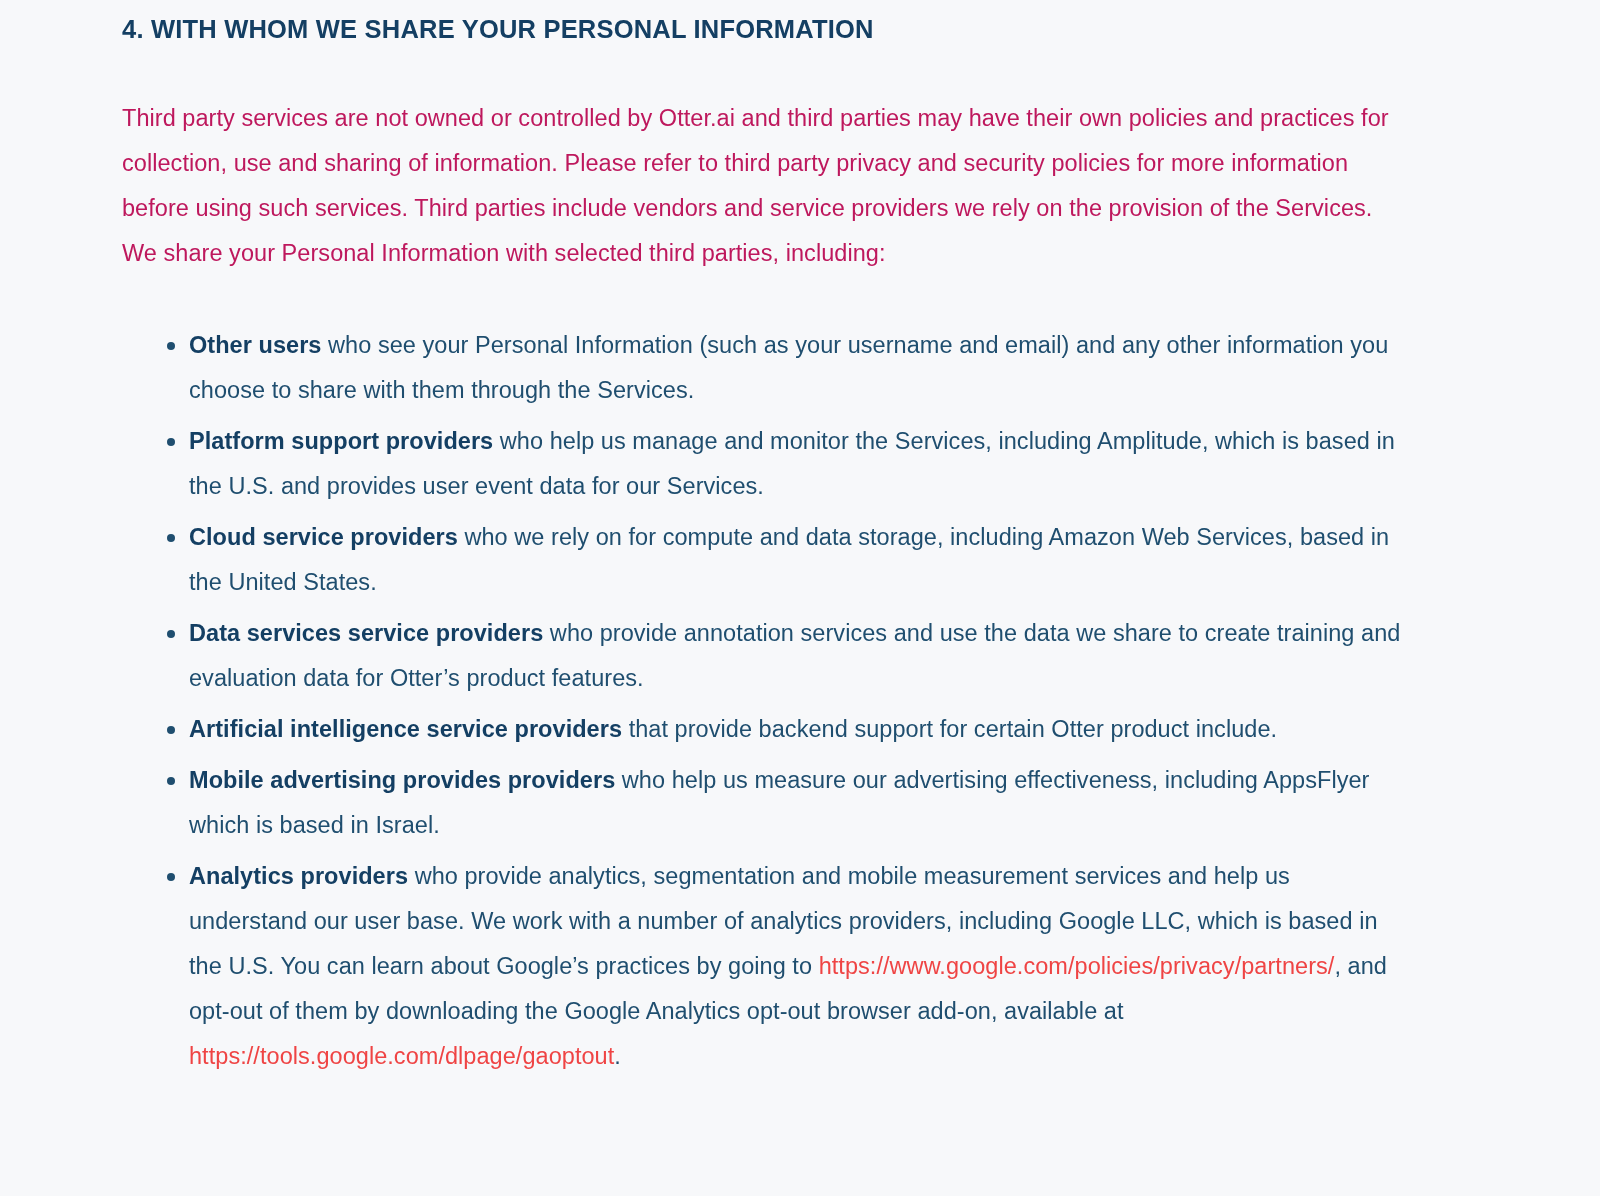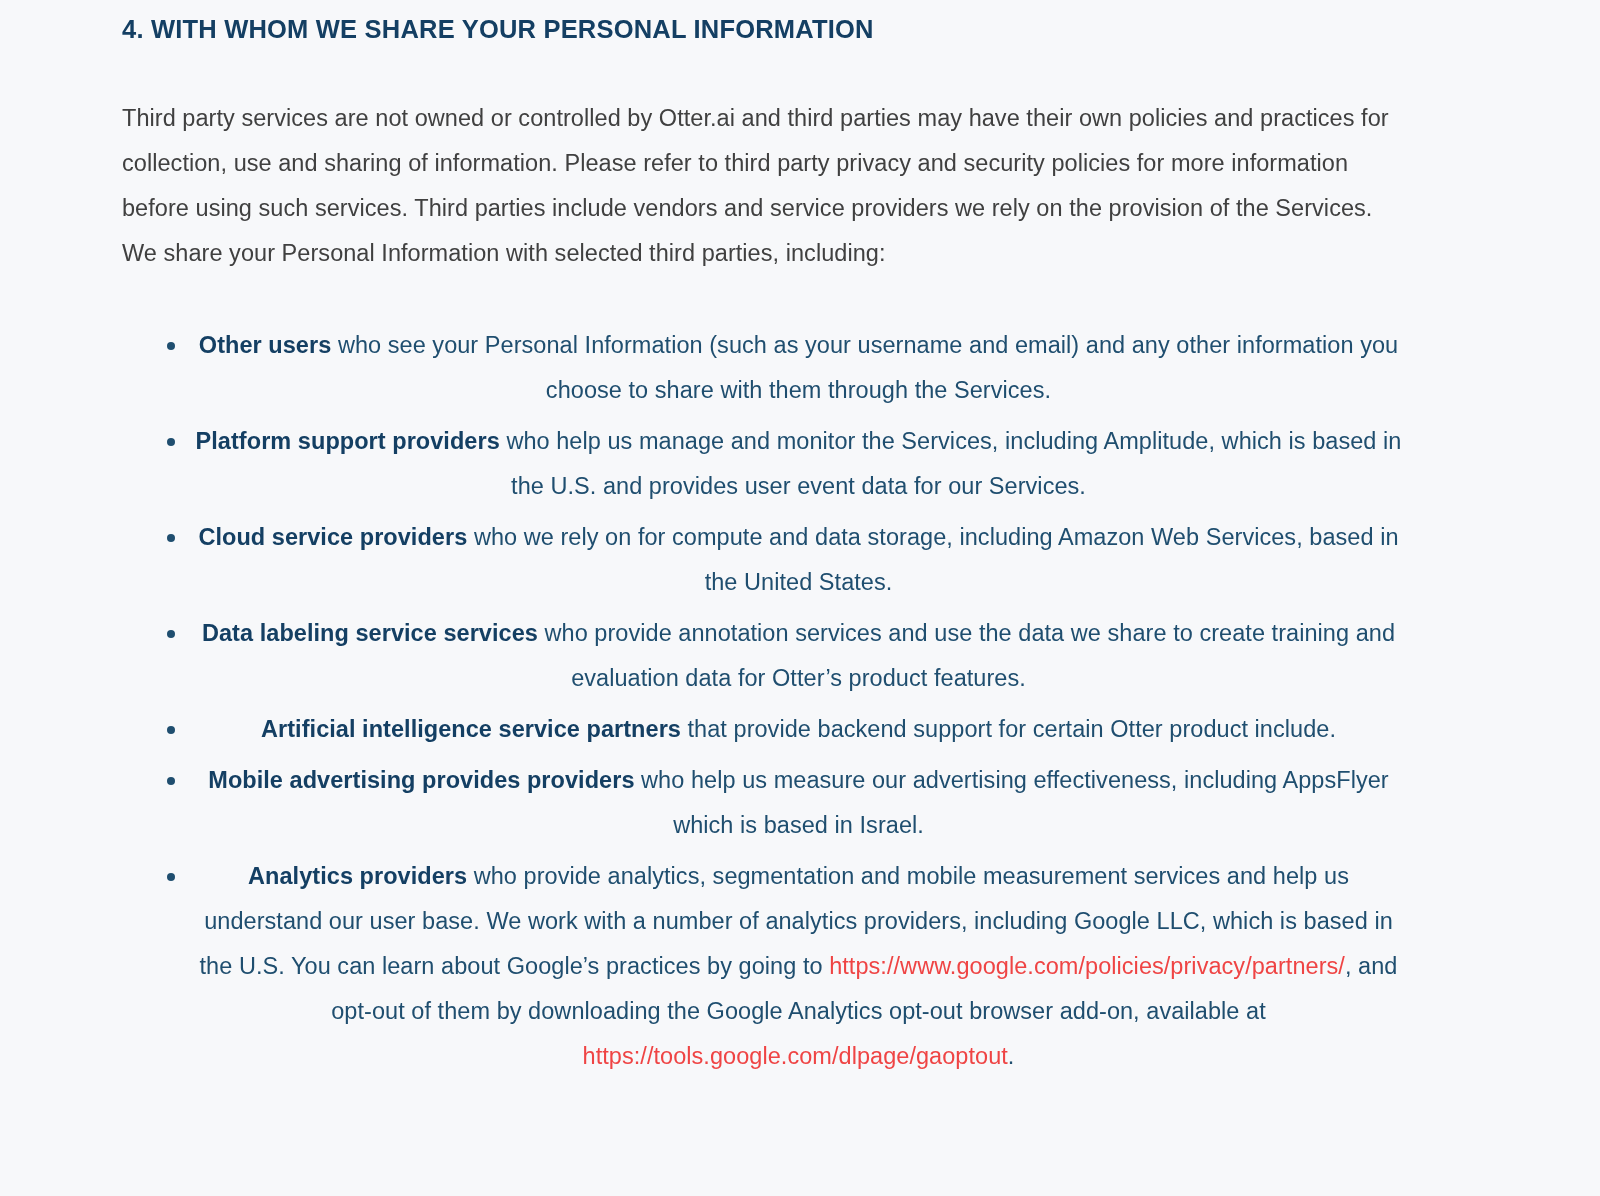--- a/index.html
+++ b/index.html
@@ -25,30 +25,29 @@
     font-weight: bold;
     letter-spacing: 0.2px;
     color: #143f63;
     margin: 0;
     padding-top: 12px;
   }
   p.intro {
     font-size: 23.5px;
     line-height: 45px;
     font-weight: 400;
-    color: #404040;
+    color: #be185d;
     margin: 50px 0 0 0;
     max-width: 1300px;
     letter-spacing: 0.05px;
   }
   ul.share-list {
     list-style: none;
     margin: 47px 0 0 0;
     padding: 0;
-    text-align: center;
   }
   ul.share-list > li {
     position: relative;
     font-size: 23.5px;
     line-height: 45px;
     color: #1f4e6f;
     padding-left: 67px;
     margin-bottom: 6px;
     max-width: 1340px;
     letter-spacing: 0.05px;
@@ -92,26 +91,26 @@
       <span class="lead">Platform support providers</span><span> who help us manage and monitor the Services, including Amplitude, which is based in the U.S. and provides user event data for our Services.</span>
     </li>
 
     <li>
       <span class="bullet"></span>
       <span class="lead">Cloud service providers</span><span> who we rely on for compute and data storage, including Amazon Web Services, based in the United States.</span>
     </li>
 
     <li>
       <span class="bullet"></span>
-      <span class="lead">Data labeling service services</span><span> who provide annotation services and use the data we share to create training and evaluation data for Otter’s product features.</span>
+      <span class="lead">Data services service providers</span><span> who provide annotation services and use the data we share to create training and evaluation data for Otter’s product features.</span>
     </li>
 
     <li>
       <span class="bullet"></span>
-      <span class="lead">Artificial intelligence service partners</span><span> that provide backend support for certain Otter product include.</span>
+      <span class="lead">Artificial intelligence service providers</span><span> that provide backend support for certain Otter product include.</span>
     </li>
 
     <li>
       <span class="bullet"></span>
       <span class="lead">Mobile advertising provides providers</span><span> who help us measure our advertising effectiveness, including AppsFlyer which is based in Israel.</span>
     </li>
 
     <li>
       <span class="bullet"></span>
       <span class="lead">Analytics providers</span><span> who provide analytics, segmentation and mobile measurement services and help us understand our user base. We work with a number of analytics providers, including Google LLC, which is based in the U.S. You can learn about Google’s practices by going to </span><a class="ext-link" href="#">https://www.google.com/policies/privacy/partners/</a><span>, and opt-out of them by downloading the Google Analytics opt-out browser add-on, available at </span><a class="ext-link" href="#">https://tools.google.com/dlpage/gaoptout</a><span>.</span>

